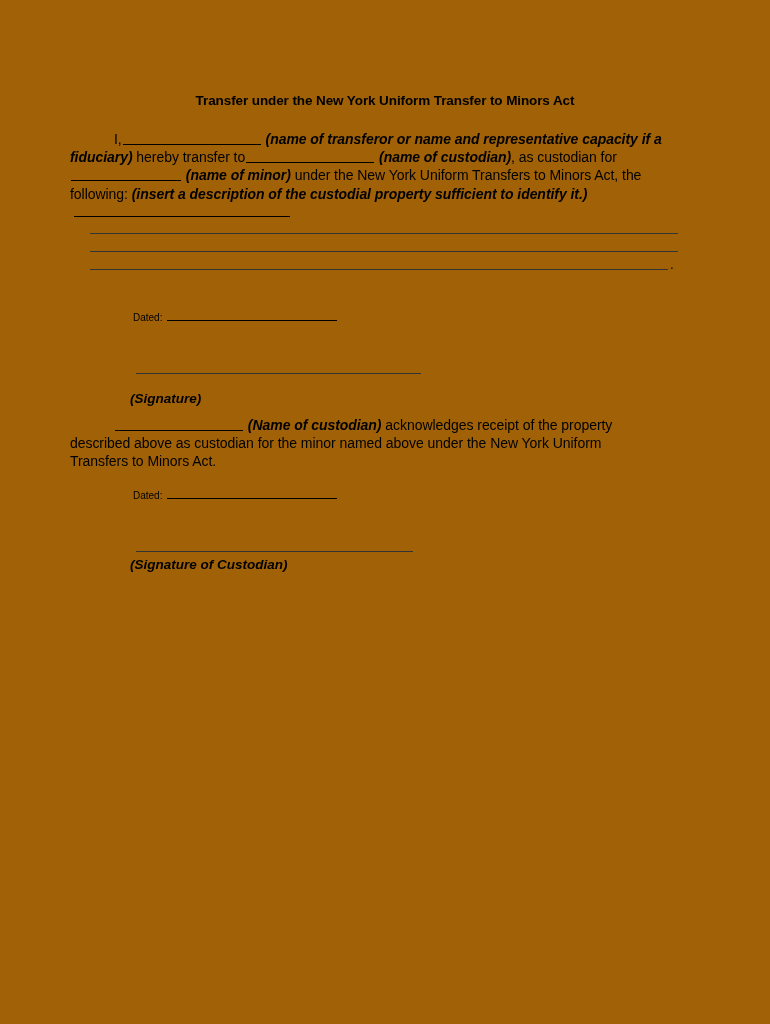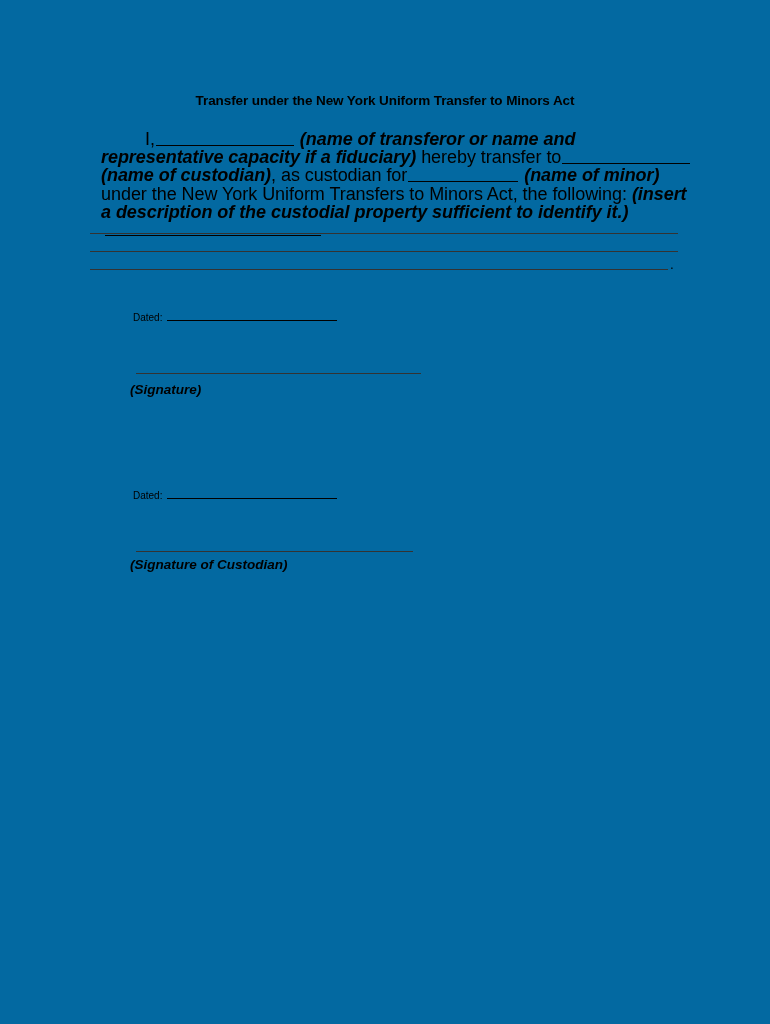--- a/index.html
+++ b/index.html
@@ -15,42 +15,42 @@
     color: #000000;
     overflow: hidden;
   }
 
   .page {
     position: absolute;
     left: 0;
     top: 0;
     width: 770px;
     height: 1024px;
-    background: #0369a1;
+    background: #a16207;
   }
 
   
   .doc-title {
     position: absolute;
     left: 88px;
     top: 92px;
     width: 594px;
     text-align: center;
     font-size: 13.5px;
     font-weight: bold;
     line-height: 18px;
     letter-spacing: -0.1px;
   }
 
   
   .para {
     position: absolute;
-    left: 101px;
+    left: 70px;
     width: 592px;
-    font-size: 18px;
+    font-size: 14px;
     line-height: 18.2px;
     text-align: left;
     letter-spacing: -0.05px;
   }
   .para-transfer { top: 130px; }
   .para-ack { top: 416px; }
 
   .indent {
     display: inline-block;
     width: 44px;
@@ -132,21 +132,21 @@
 
   .sig-label {
     position: absolute;
     left: 130px;
     font-size: 13.5px;
     font-weight: bold;
     font-style: italic;
     line-height: 18px;
     white-space: nowrap;
   }
-  .sig-label-1 { top: 381px; }
+  .sig-label-1 { top: 390px; }
   .sig-label-2 { top: 556px; }
 </style>
 </head>
 <body>
 
 <div class="page">
 
   <div class="doc-title">Transfer under the New York Uniform Transfer to Minors Act</div>
 
   <div class="para para-transfer">
@@ -158,20 +158,23 @@
   <div class="rule-row rule-3"></div>
   <div class="rule-period">.</div>
 
   <div class="dated dated-1">
     <span>Dated:</span><span class="dated-blank"></span>
   </div>
 
   <div class="sig-line sig-line-1"></div>
   <div class="sig-label sig-label-1">(Signature)</div>
 
+  <div class="para para-ack">
+    <span class="indent"></span><span class="blank blank-lg"></span> <b class="note">(Name of custodian)</b> <span>acknowledges receipt of the property described above as custodian for the minor named above under the New York Uniform Transfers to Minors Act.</span>
+  </div>
 
   <div class="dated dated-2">
     <span>Dated:</span><span class="dated-blank"></span>
   </div>
 
   <div class="sig-line sig-line-2"></div>
   <div class="sig-label sig-label-2">(Signature of Custodian)</div>
 
 </div>
 

